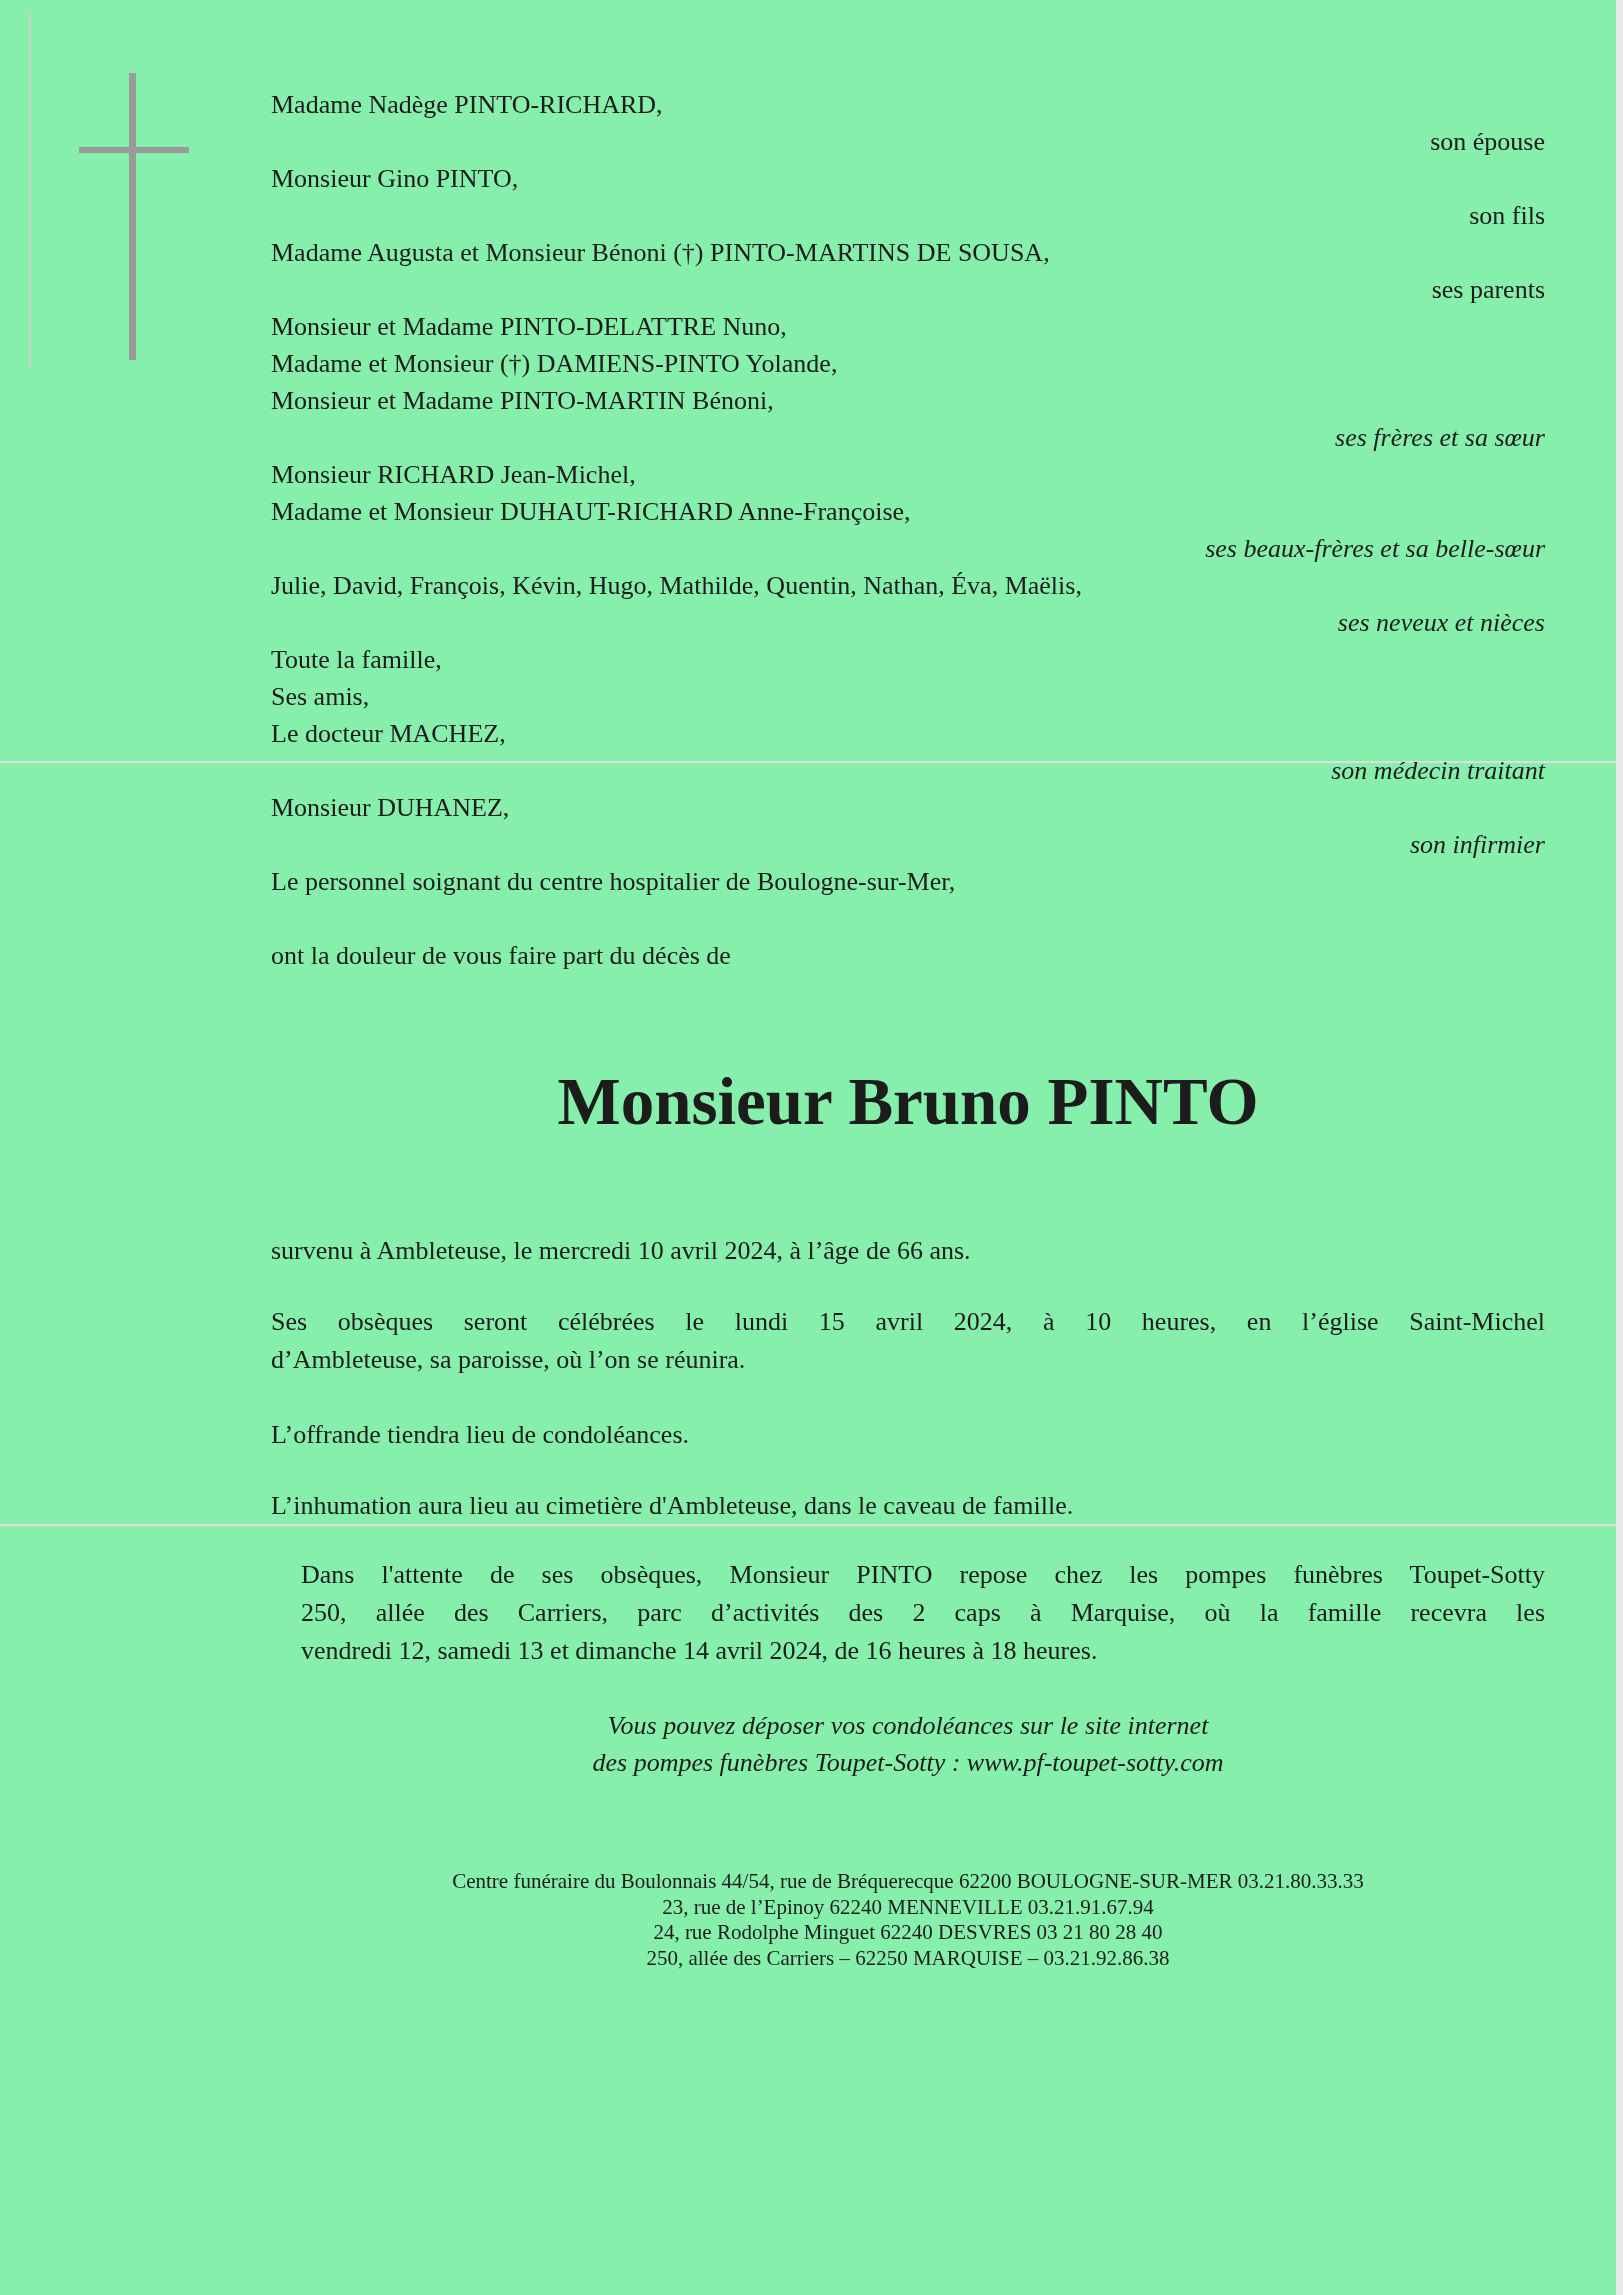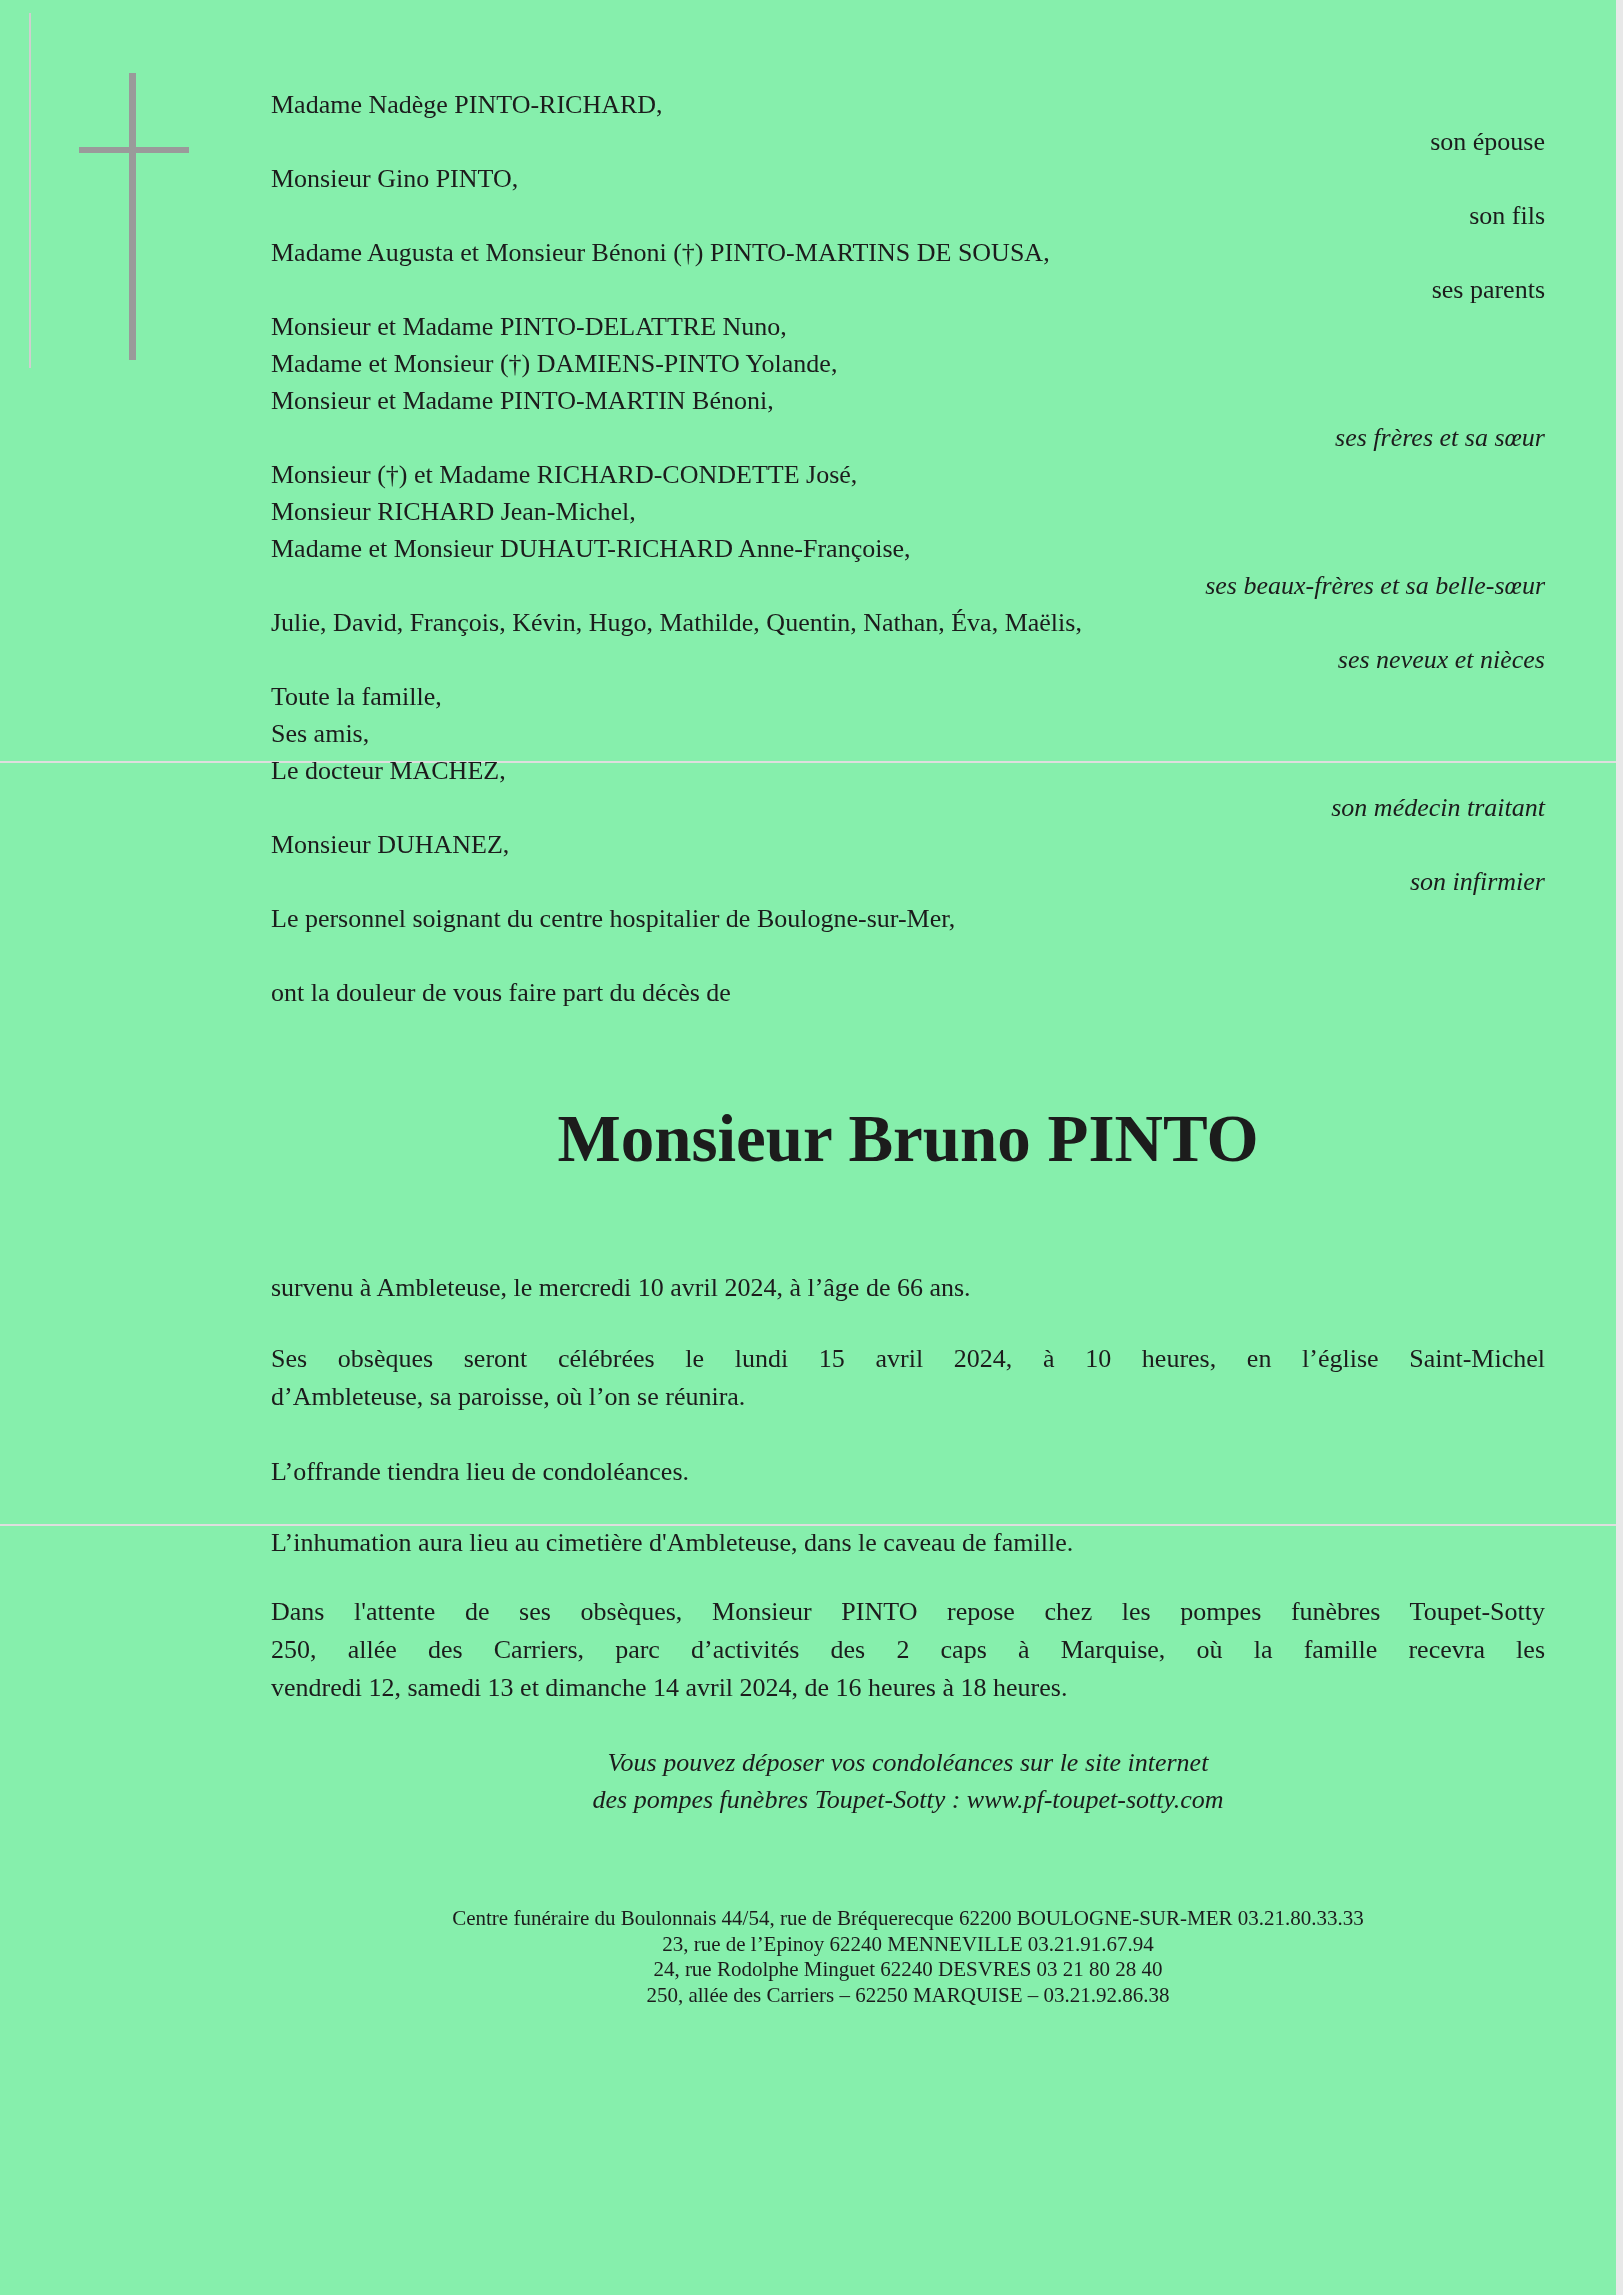--- a/index.html
+++ b/index.html
@@ -30,21 +30,21 @@
     font-size:67px;line-height:67px;font-weight:bold;
     text-align:center;white-space:nowrap;
   }
   .bodyline{font-size:26px;line-height:38px;}
   .death-line{margin-top:97px;}
   .para{margin-top:33px;}
   .para .jline{text-align:justify;text-align-last:justify;}
   .offering-line{margin-top:37px;}
   .burial-line{margin-top:33px;}
   .request-line{margin-top:42px;text-align:right;font-weight:bold;font-style:italic;}
-  .visitation{margin-top:31px;}
+  .visitation{margin-top:31px;margin-left:30px;}
   .condolences{margin-top:37px;text-align:center;font-style:italic;}
   .condolences div{font-size:26px;line-height:37px;}
   .footer{margin-top:88px;text-align:center;}
   .footer div{font-size:21px;line-height:25.5px;white-space:nowrap;}
 </style>
 </head>
 <body>
 
 <div class="page">
 
@@ -63,21 +63,20 @@
         <div class="intro-row">Madame Nadège PINTO-RICHARD,</div>
         <div class="intro-row right">son épouse</div>
         <div class="intro-row">Monsieur Gino PINTO,</div>
         <div class="intro-row right">son fils</div>
         <div class="intro-row">Madame Augusta et Monsieur Bénoni (†) PINTO-MARTINS DE SOUSA,</div>
         <div class="intro-row right">ses parents</div>
         <div class="intro-row">Monsieur et Madame PINTO-DELATTRE Nuno,</div>
         <div class="intro-row">Madame et Monsieur (†) DAMIENS-PINTO Yolande,</div>
         <div class="intro-row">Monsieur et Madame PINTO-MARTIN Bénoni,</div>
         <div class="intro-row right italic">ses frères et sa sœur</div>
-        <div class="intro-row">Monsieur (†) et Madame RICHARD-CONDETTE José,</div>
         <div class="intro-row">Monsieur RICHARD Jean-Michel,</div>
         <div class="intro-row">Madame et Monsieur DUHAUT-RICHARD Anne-Françoise,</div>
         <div class="intro-row right italic">ses beaux-frères et sa belle-sœur</div>
         <div class="intro-row">Julie, David, François, Kévin, Hugo, Mathilde, Quentin, Nathan, Éva, Maëlis,</div>
         <div class="intro-row right italic">ses neveux et nièces</div>
         <div class="intro-row">Toute la famille,</div>
         <div class="intro-row">Ses amis,</div>
         <div class="intro-row">Le docteur MACHEZ,</div>
         <div class="intro-row right italic">son médecin traitant</div>
         <div class="intro-row">Monsieur DUHANEZ,</div>

